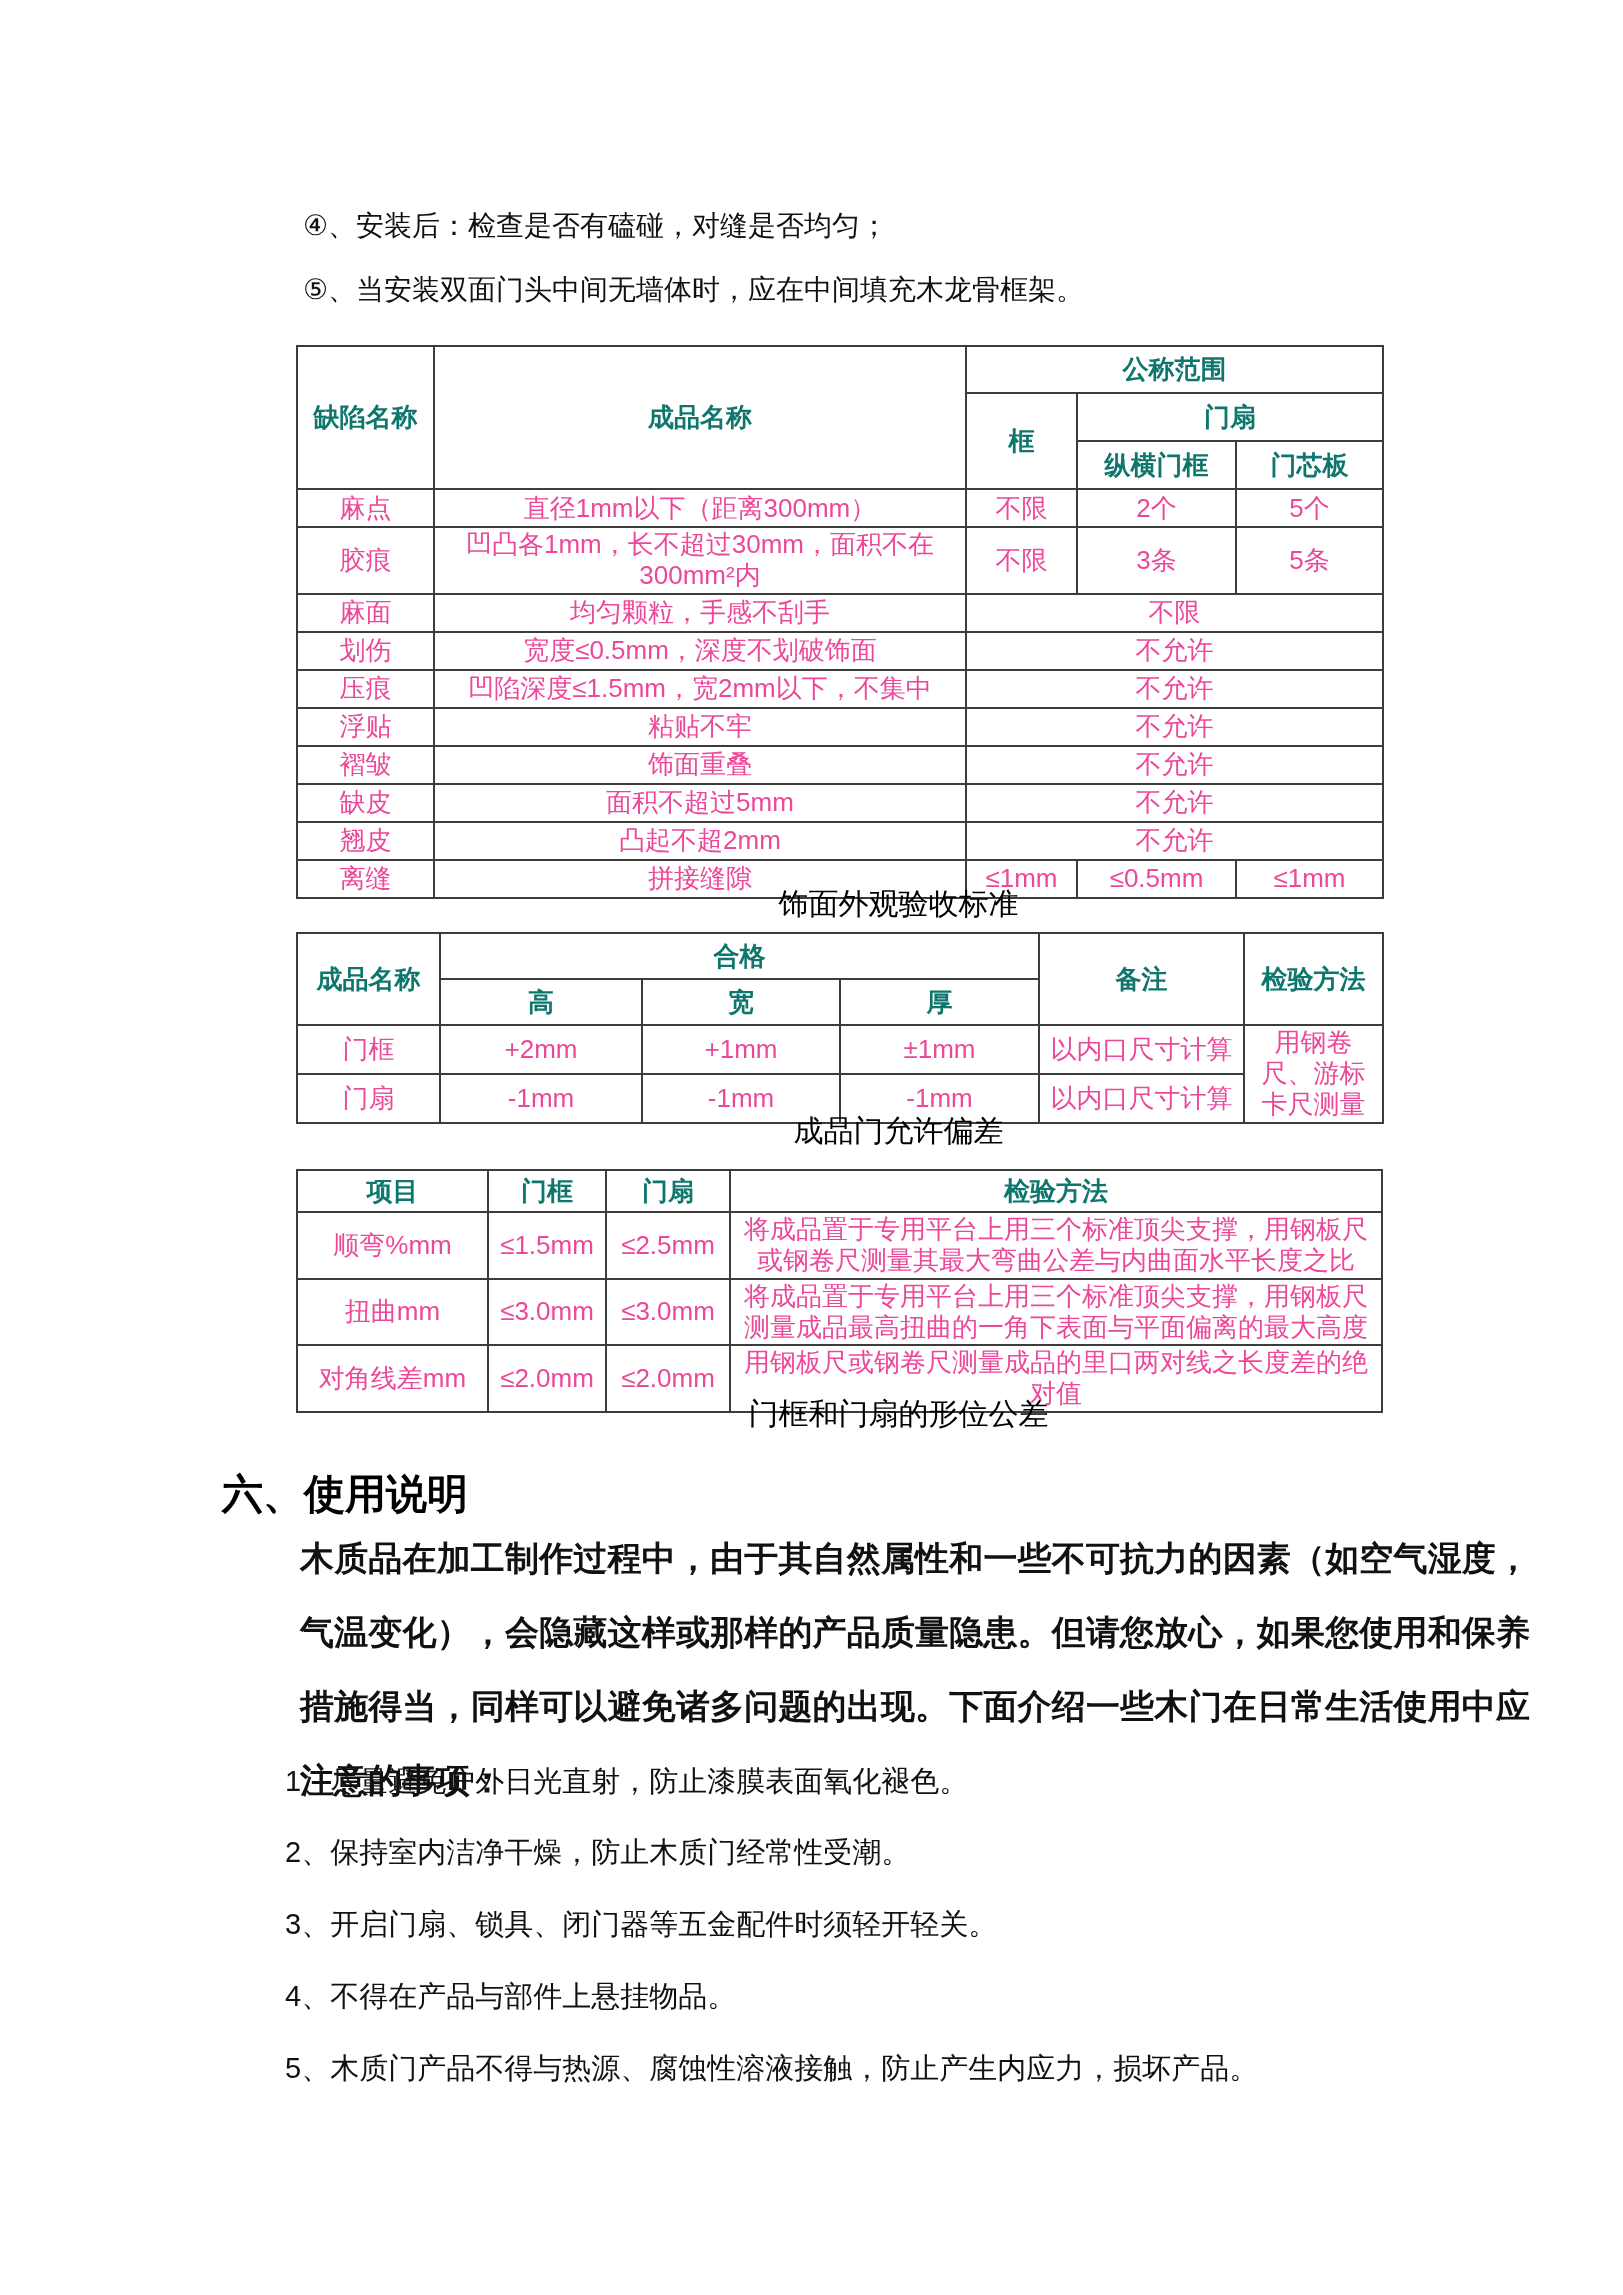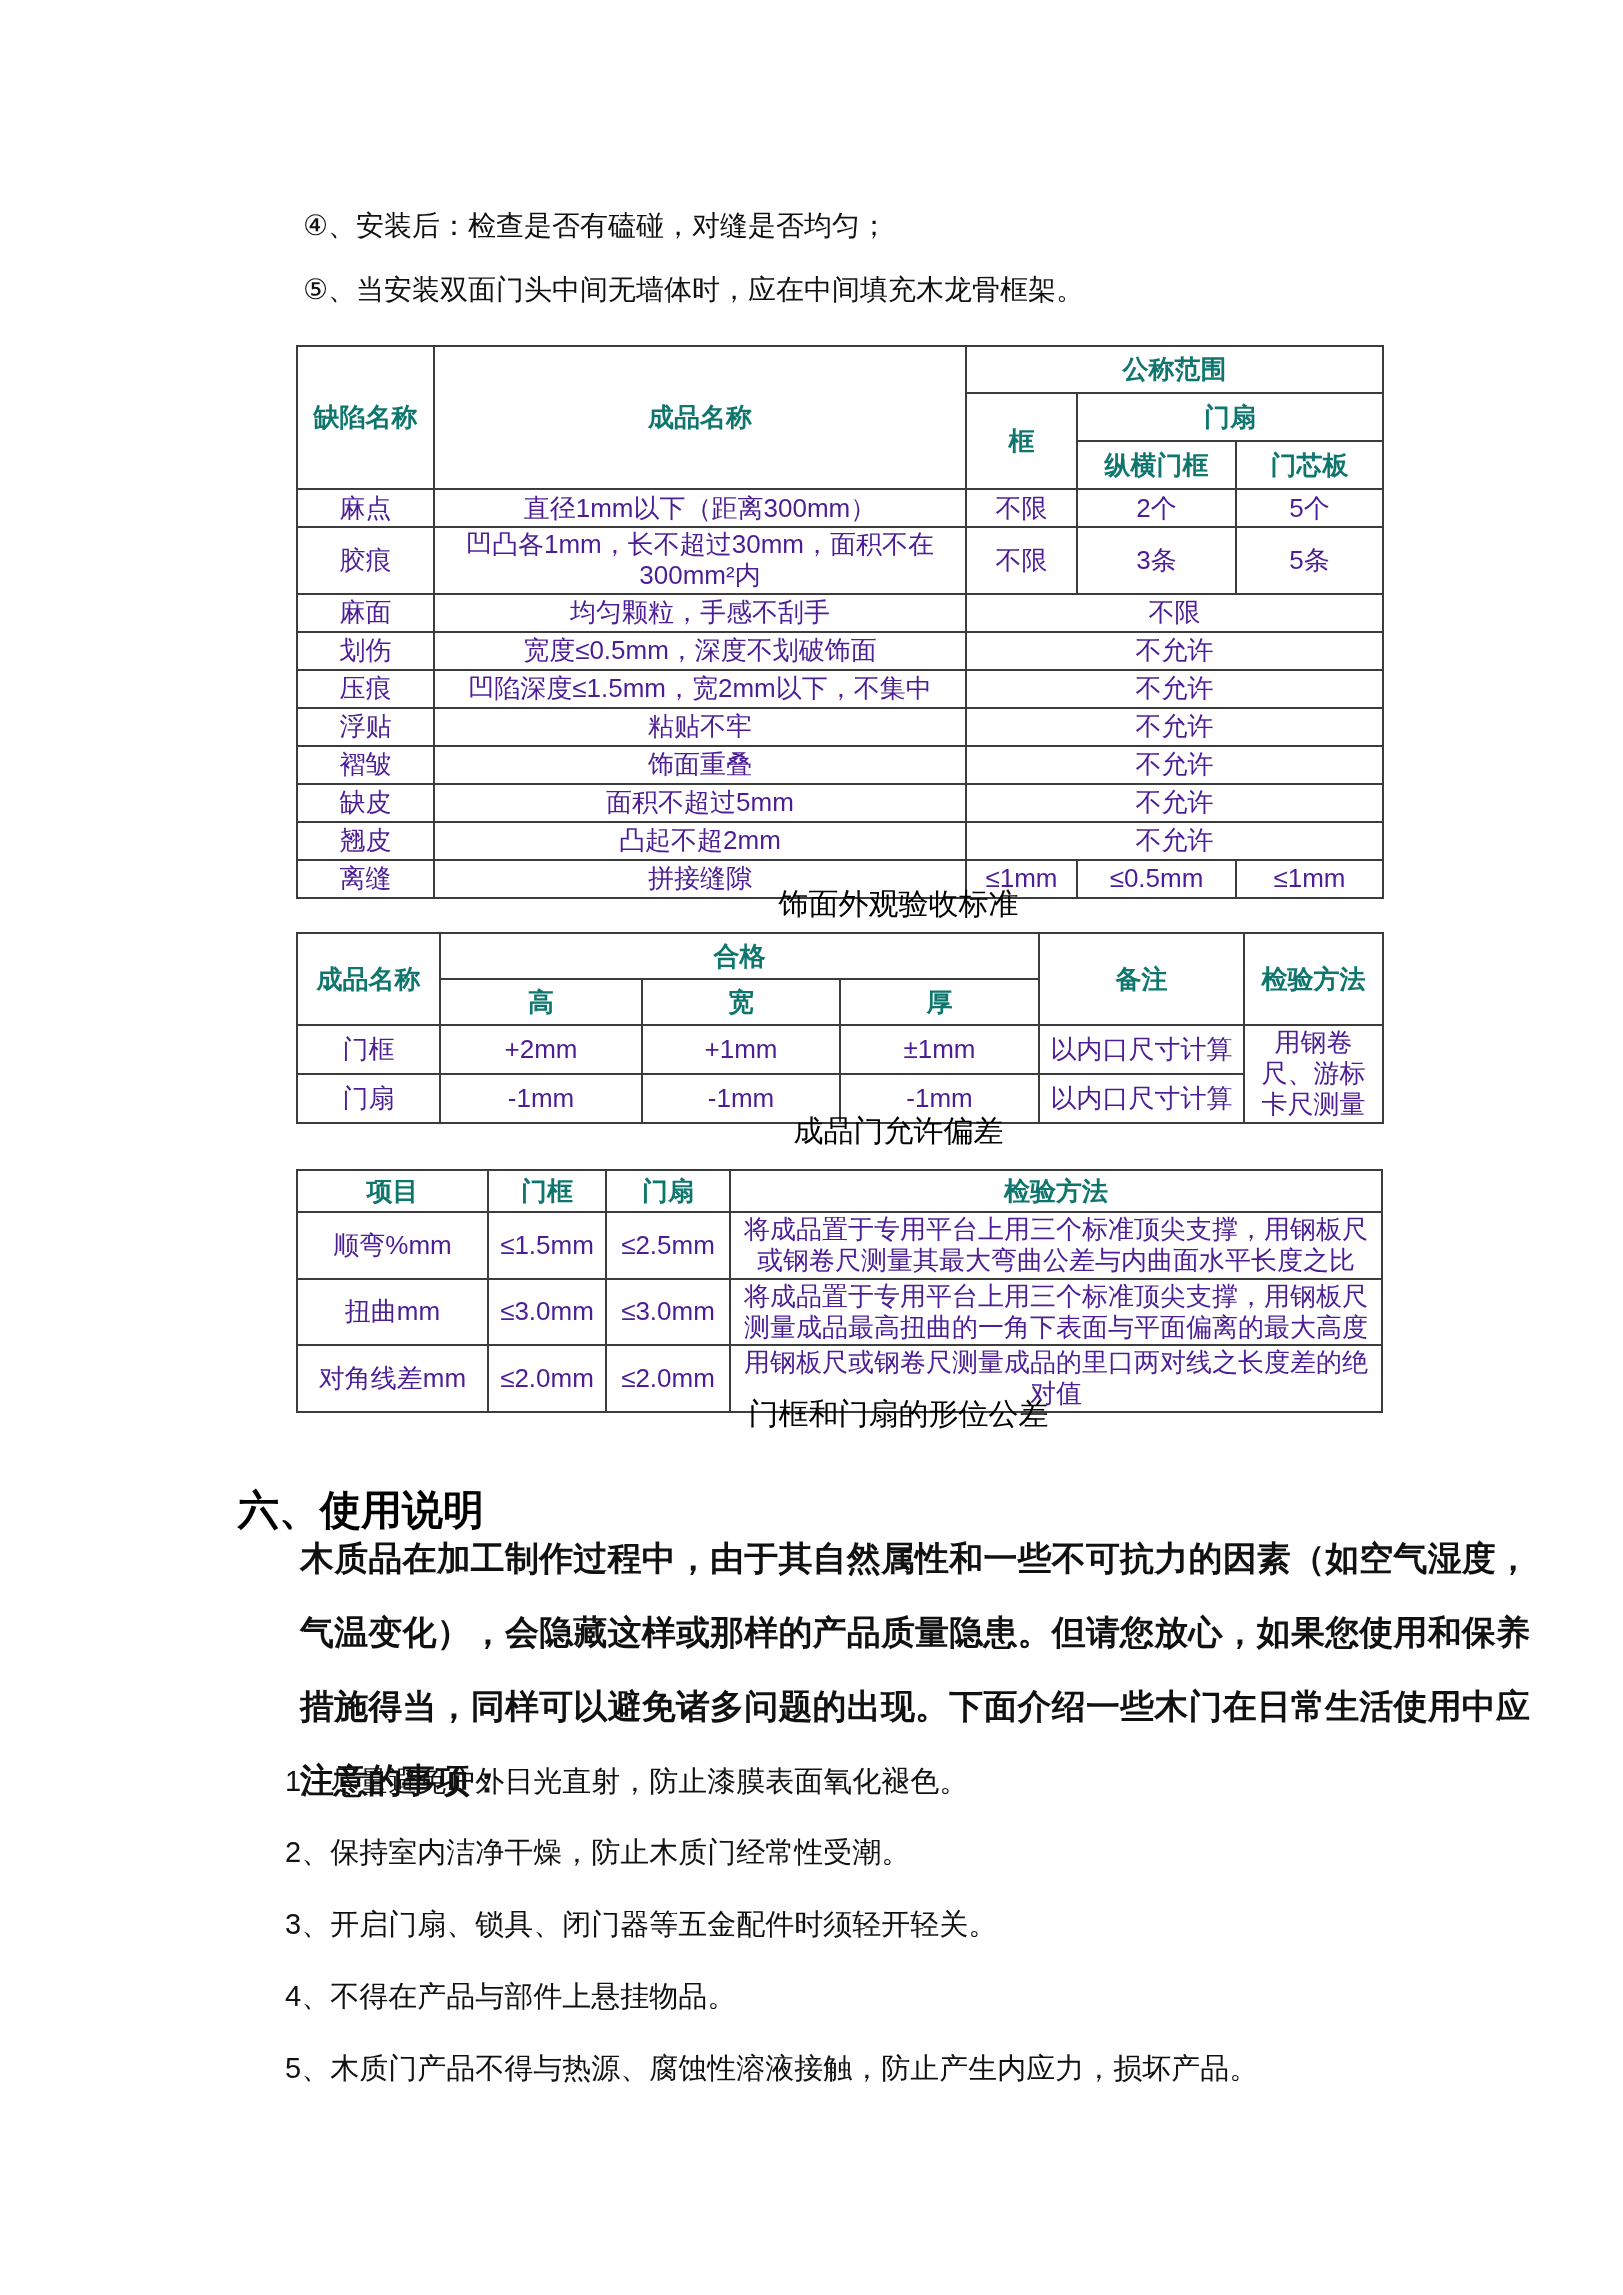--- a/index.html
+++ b/index.html
@@ -21,41 +21,41 @@
     border-collapse:collapse; table-layout:fixed;
   }
   .tbl th, .tbl td {
     border:2.6px solid #3c3c3c;
     text-align:center; vertical-align:middle;
     font-size:26px; line-height:31px;
     padding:1.3px 6.5px;
     overflow:hidden;
   }
   .tbl th { font-weight:700; color:#0f766e; }
-  .tbl td { font-weight:400; color:#4c1d95; }
+  .tbl td { font-weight:400; color:#ec4899; }
   .t1 { width:1086px; }
   .t2 { width:1085px; }
   .t3 { width:1085px; }
   tr.hr1 { height:47px; }
   tr.hr2 { height:48px; }
   tr.hr3 { height:48px; }
   tr.dr  { height:38px; }
   tr.h70 { height:46px; }
   tr.h51 { height:33px; }
   tr.h64 { height:42px;margin-left:32px; }
   tr.h90 { height:59px; }
   tr.h56 { height:37px;padding-left:24px; }
   .caption {
     position:absolute; left:285px; width:1227px;
     text-align:center;
     font-size:30px; line-height:37px; font-weight:400; color:#000000;
     white-space:nowrap;
   }
   .heading {
-    position:absolute; left:222px; top:1471px; margin:16px;
+    position:absolute; left:222px; top:1471px; margin:0;
     font-size:41px; line-height:47px; font-weight:700; color:#000000;
     white-space:nowrap;
   }
   .para {
     position:absolute; left:300px; top:1521px; width:1230px;
     font-size:34px; line-height:74px; font-weight:700;
     text-align:justify;
   }
   .uitem {
     position:absolute; left:285px;

